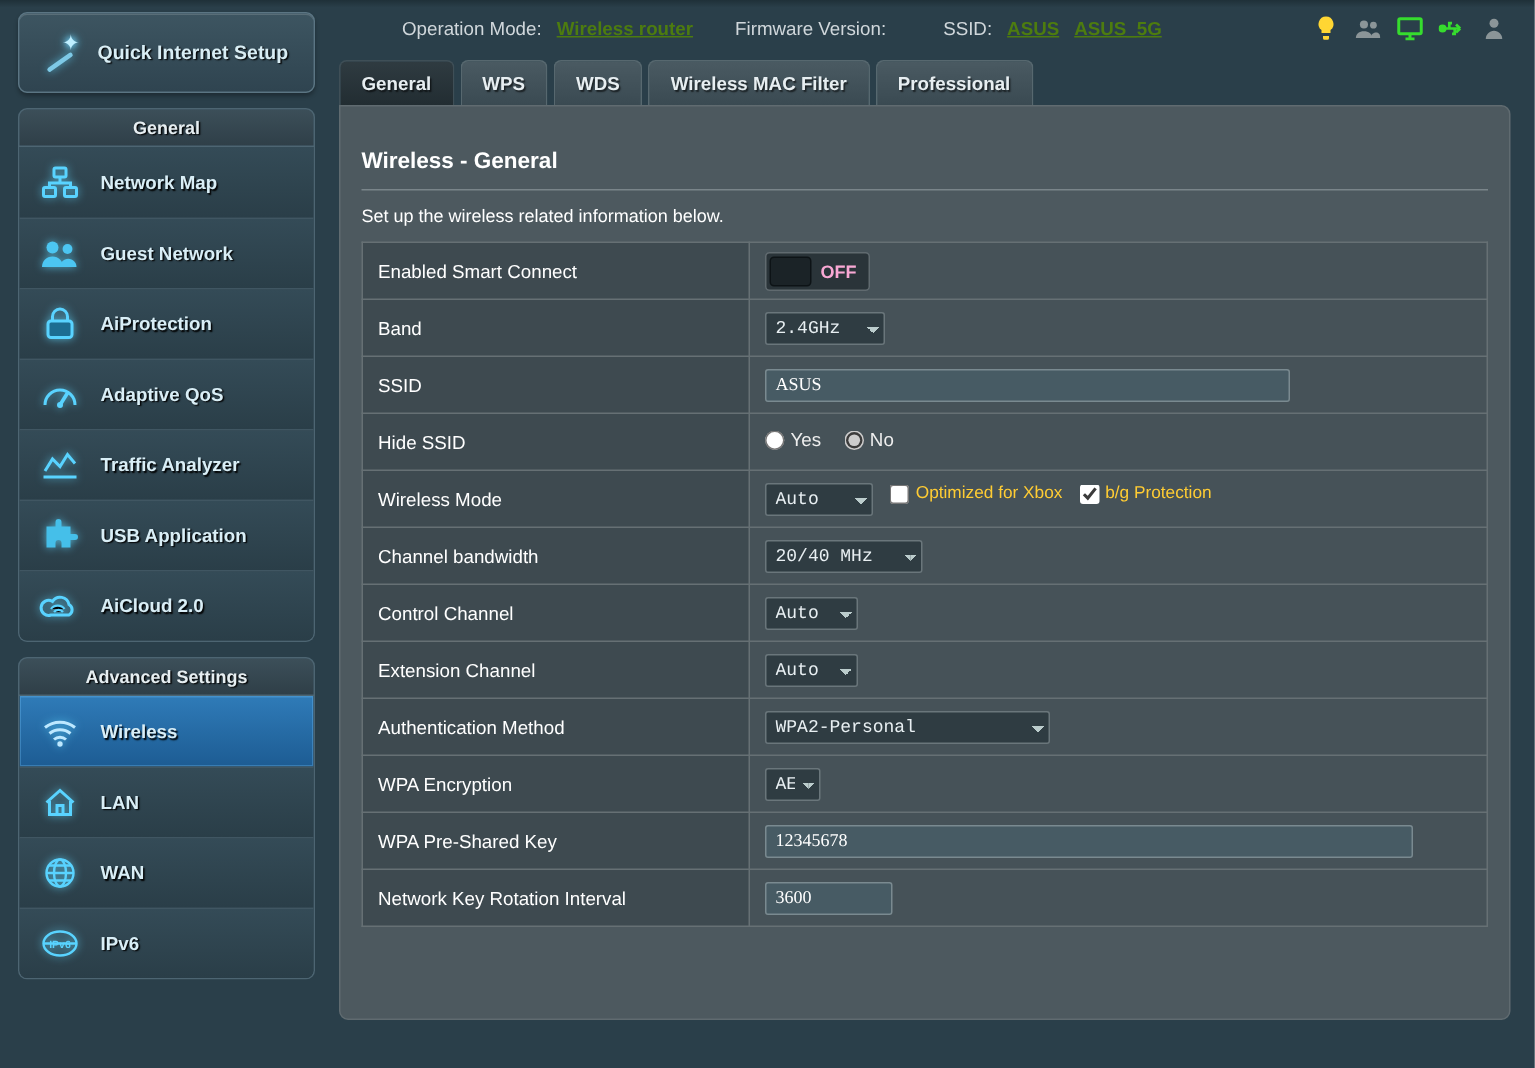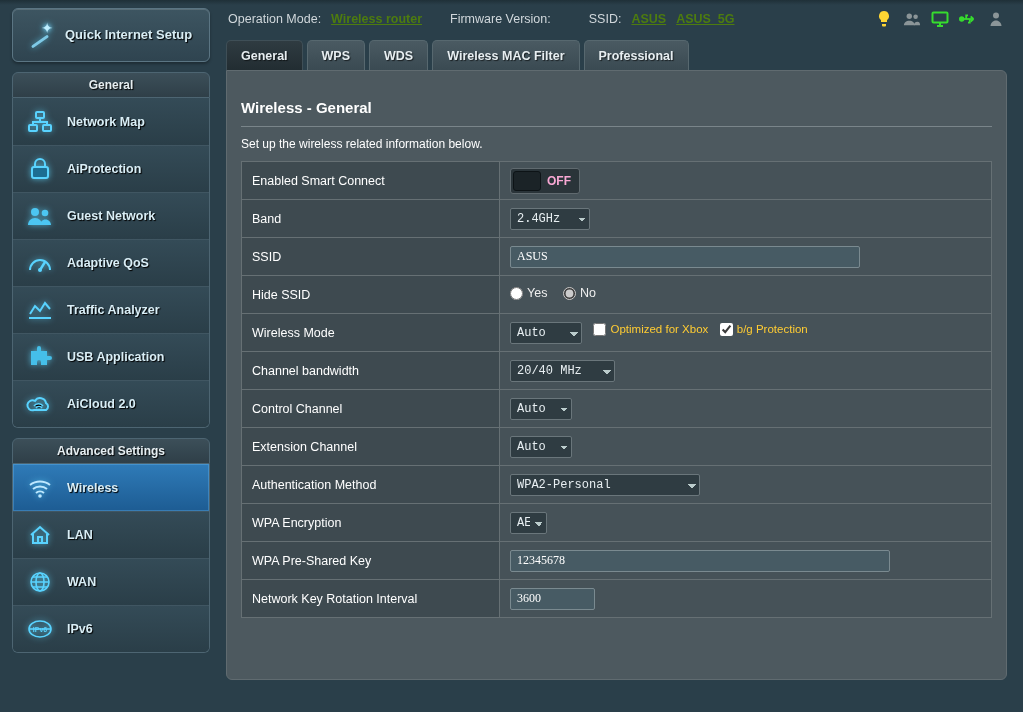--- a/index.html
+++ b/index.html
@@ -89,20 +89,21 @@
   }
   .icon-box{
     width:30px;height:28px;display:flex;align-items:center;justify-content:center;
   }
   .glow{filter: drop-shadow(0 0 3px rgba(96,217,255,0.7));}
   
   .topbar{
     display:flex;align-items:center;gap:10px;height:22px;color:#d0d7db;
     font-size:12.5px;
     padding:0 2px;
+    margin-left:40px;
   }
   .topbar .bold{font-weight:bold;color:#4d7c0f;}
   .topbar .uline{text-decoration:underline;cursor:pointer;}
   .topbar .spacer{flex:1;}
   .status-icon{width:18px;height:18px;display:flex;align-items:center;justify-content:center;cursor:pointer;}
   
   .tabs{
     display:flex;gap:4px;margin-top:10px;
   }
   .tab{
@@ -208,41 +209,41 @@
                 <rect x="2" y="15" width="8" height="6" rx="1"></rect>
                 <rect x="16" y="15" width="8" height="6" rx="1"></rect>
                 <path d="M13 8 V12 M6 15 V12 H20 V15"></path>
               </g>
             </svg>
         </span>
         <span class="menu-label">Network Map</span>
       </div>
       <div class="menu-item">
         <span class="icon-box glow">
-          <svg width="22" height="24" viewBox="0 0 22 24">
-              <g fill="none" stroke="#59d3ff" stroke-width="2">
-                <rect x="3" y="10" width="16" height="11" rx="2" fill="#1c6d92"></rect>
-                <path d="M6 10V7a5 5 0 0 1 10 0v3"></path>
-              </g>
-            </svg>
-        </span>
-        <span class="menu-label">AiProtection</span>
-      </div>
-      <div class="menu-item">
-        <span class="icon-box glow">
           <svg width="28" height="22" viewBox="0 0 28 22">
               <g fill="#4cc6f2">
                 <circle cx="9" cy="7" r="4"></circle>
                 <circle cx="19" cy="8" r="3.3"></circle>
                 <path d="M2 20c0-4 3-7 7-7s7 3 7 7z"></path>
                 <path d="M14 20c0-3 2.4-5.5 5.5-5.5S25 17 25 20z"></path>
               </g>
             </svg>
         </span>
         <span class="menu-label">Guest Network</span>
+      </div>
+      <div class="menu-item">
+        <span class="icon-box glow">
+          <svg width="22" height="24" viewBox="0 0 22 24">
+              <g fill="none" stroke="#59d3ff" stroke-width="2">
+                <rect x="3" y="10" width="16" height="11" rx="2" fill="#1c6d92"></rect>
+                <path d="M6 10V7a5 5 0 0 1 10 0v3"></path>
+              </g>
+            </svg>
+        </span>
+        <span class="menu-label">AiProtection</span>
       </div>
       <div class="menu-item">
         <span class="icon-box glow">
           <svg width="26" height="22" viewBox="0 0 26 22">
               <g fill="none" stroke="#59d3ff" stroke-width="2">
                 <path d="M3 18a10 10 0 0 1 20 0"></path>
                 <path d="M13 18 L18 10" stroke-width="2.5"></path>
               </g>
               <circle cx="13" cy="18" r="2" fill="#59d3ff"></circle>
             </svg>
@@ -464,21 +465,21 @@
         <tr>
           <td>Authentication Method</td>
           <td><select class="sel" style="width:190px"><option>WPA2-Personal</option></select></td>
         </tr>
         <tr>
           <td>WPA Encryption</td>
           <td><select class="sel" style="width:37px"><option>AES</option></select></td>
         </tr>
         <tr>
           <td>WPA Pre-Shared Key</td>
-          <td><input class="txt" style="width: 380px;" value="12345678"></td>
+          <td><input class="txt" style="width: 432px;" value="12345678"></td>
         </tr>
         <tr>
           <td>Network Key Rotation Interval</td>
           <td><input class="txt small" value="3600" style=""></td>
         </tr>
       </tbody>
         </table>
     </div>
   </div>
 </div>

